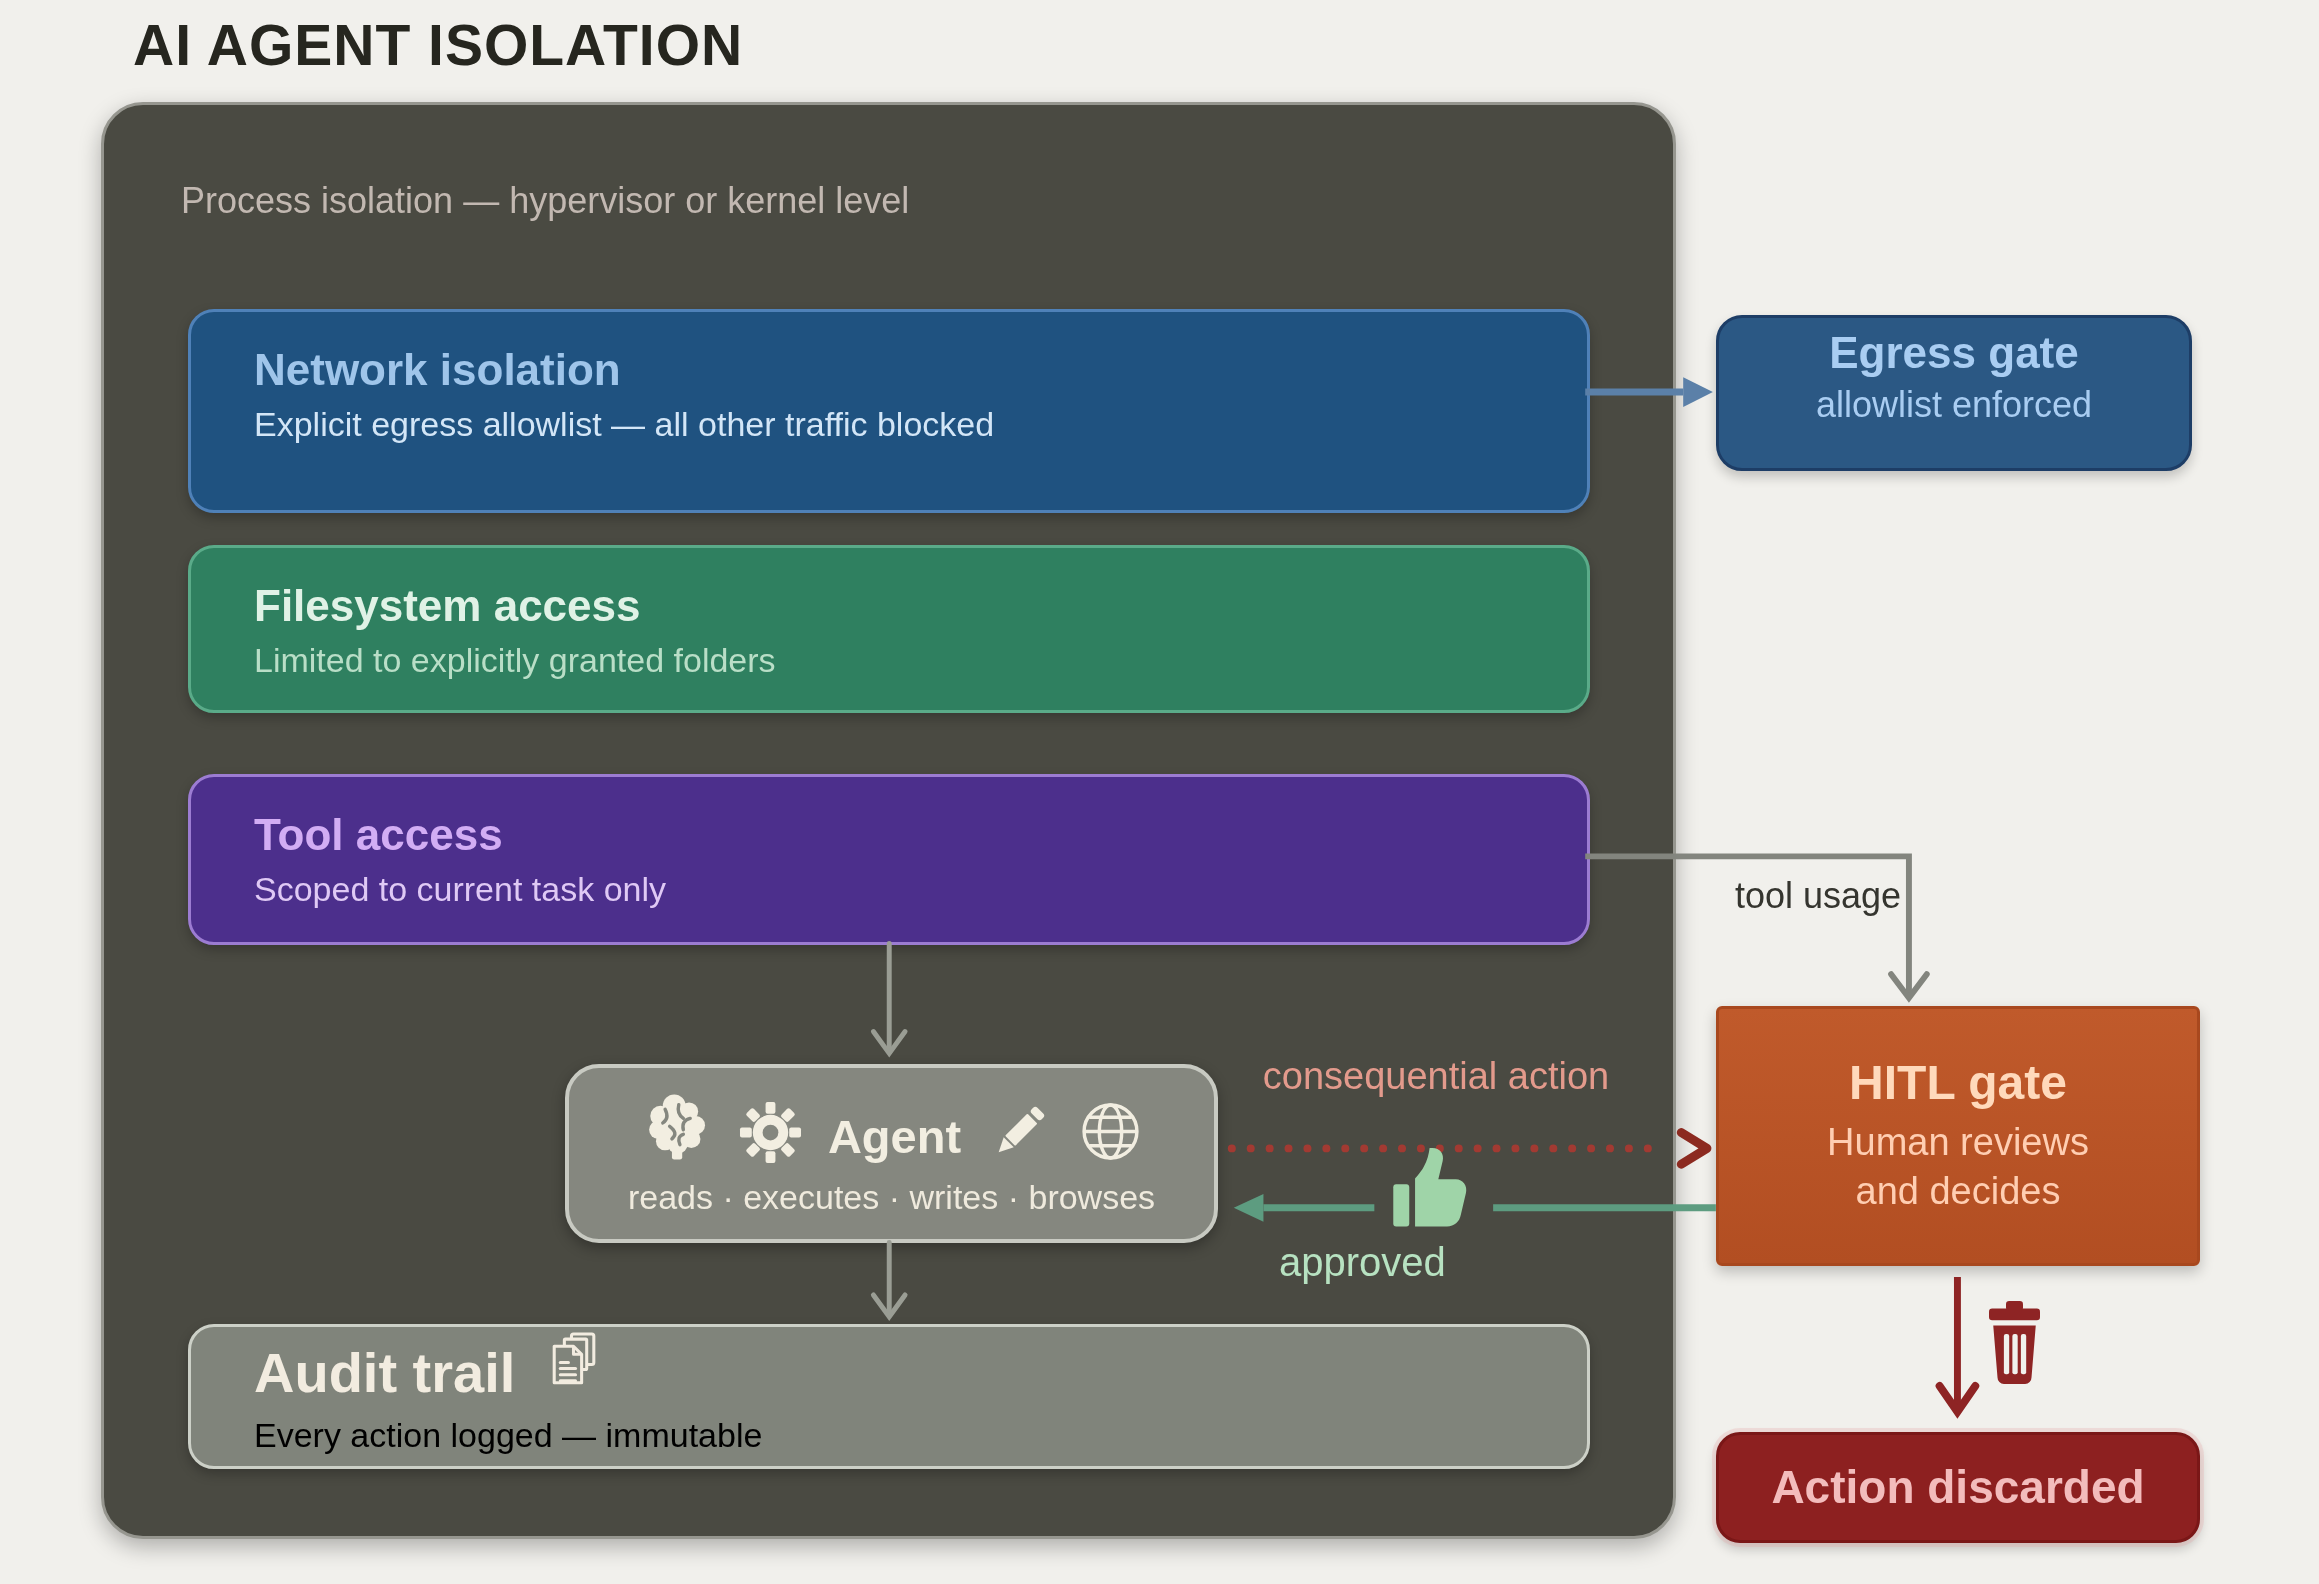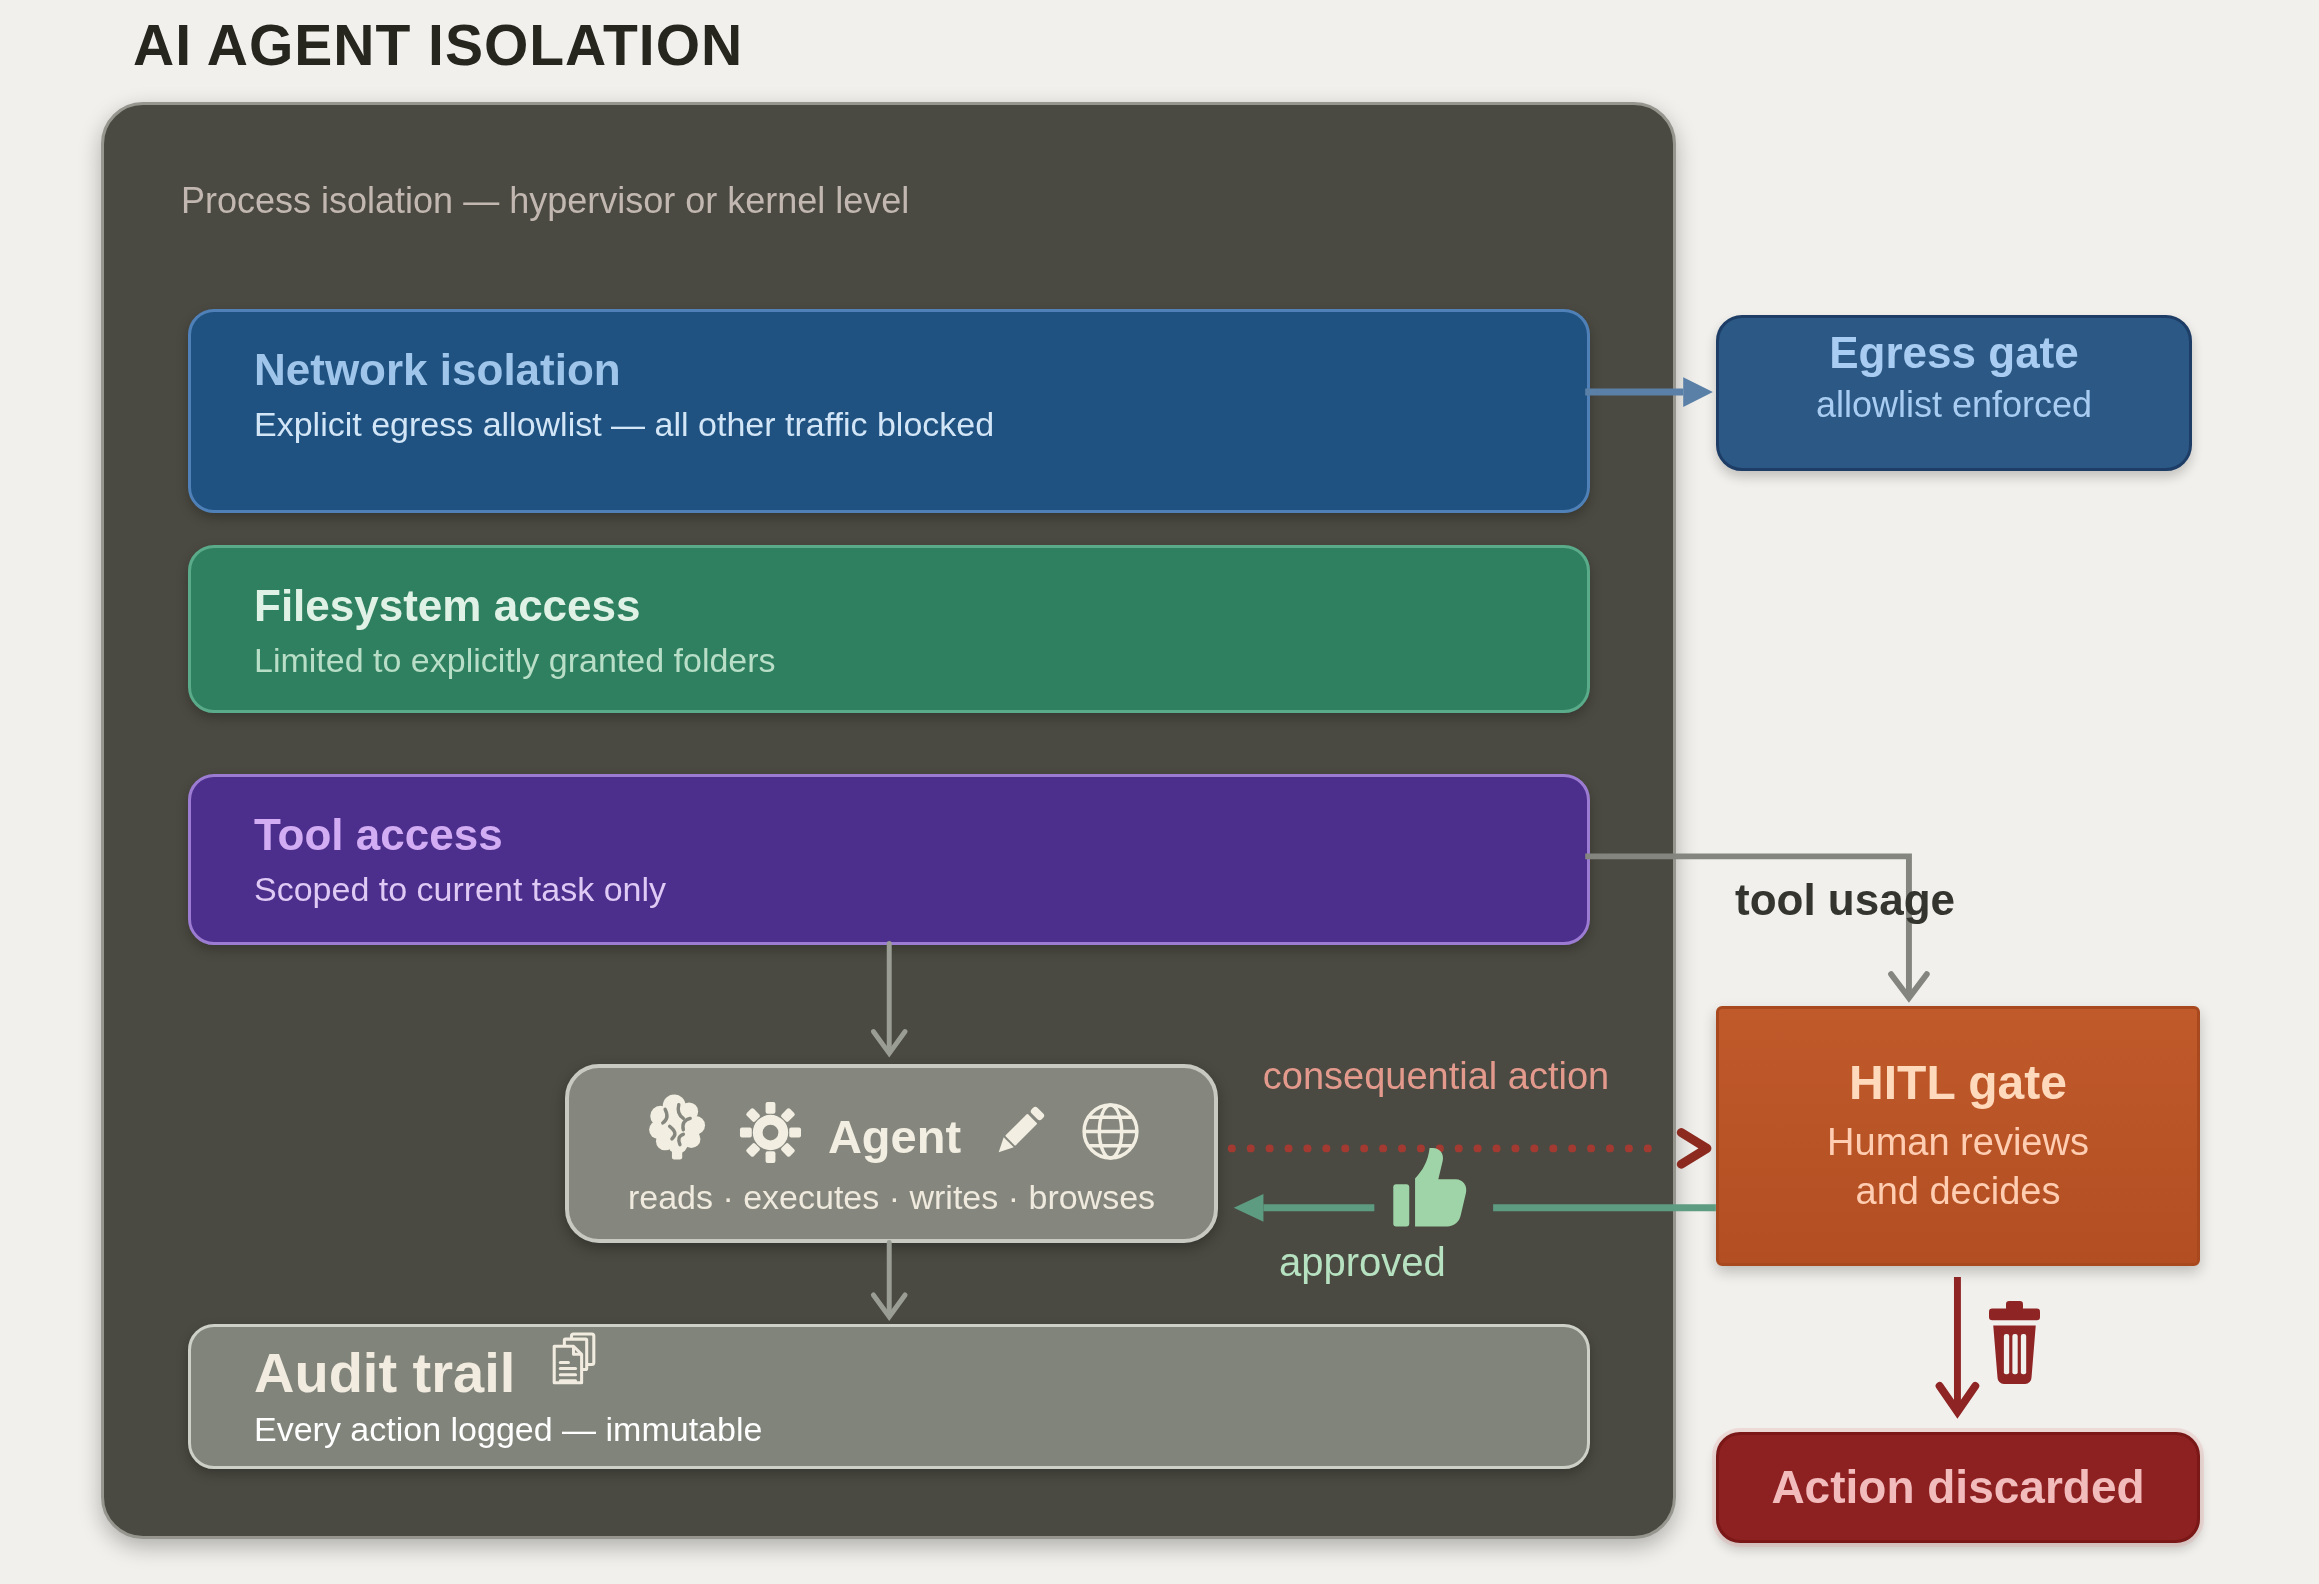--- a/index.html
+++ b/index.html
@@ -54,21 +54,21 @@
   .agent-caps{font-size:34px;color:#efeadd;margin-top:14px;}
 
   
   .audit{
     position:absolute;left:84px;top:1219px;width:1402px;height:145px;box-sizing:border-box;
     background:#80847b;border:3px solid #ccd0c7;border-radius:26px;
     padding:12px 0 0 63px;box-shadow:0 5px 12px rgba(0,0,0,.25);
   }
   .audit-row{display:flex;align-items:center;gap:26px;height:67px;}
   .audit-title{font-size:56px;font-weight:700;color:#f2ece0;}
-  .audit-sub{font-size:34px;color:#ffffff;margin-top:4px;}
+  .audit-sub{font-size:34px;color:#000000;margin-top:10px;}
 
   
   .egress{
     position:absolute;left:1716px;top:315px;width:476px;height:156px;box-sizing:border-box;
     background:#2b5884;border:3px solid #1d3d66;border-radius:26px;text-align:center;
     padding-top:10px;box-shadow:0 6px 12px rgba(0,0,0,.2);
   }
   .egress-title{font-size:44px;font-weight:700;color:#a9cdf2;}
   .egress-sub{font-size:36px;color:#a9cdf2;margin-top:6px;}
 
@@ -82,21 +82,21 @@
 
   .action{
     position:absolute;left:1716px;top:1432px;width:484px;height:111px;box-sizing:border-box;
     background:#8d2020;border:3px solid #7a1717;border-radius:24px;text-align:center;
     box-shadow:0 0 0 4px rgba(235,170,170,.28),0 6px 12px rgba(0,0,0,.2);
   }
   .action-title{font-size:46px;font-weight:700;color:#f3bcbc;line-height:105px;}
 
   
   .lbl{position:absolute;z-index:6;}
-  .lbl-tool-usage{left:1735px;top:875px;font-size:44px;color:#35352f;font-weight:bold;}
+  .lbl-tool-usage{left:1735px;top:875px;font-size:36px;color:#35352f;}
   .lbl-consequential{left:1228px;top:1055px;width:416px;text-align:center;font-size:38px;color:#e39a8c;}
   .lbl-approved{left:1279px;top:1240px;width:297px;text-align:left;font-size:40px;color:#b7e2c1;}
 
   
   .icon{display:block;}
   .icon-abs{position:absolute;z-index:6;}
 
   
   #arrows{position:absolute;left:0;top:0;z-index:5;pointer-events:none;}
 </style>

